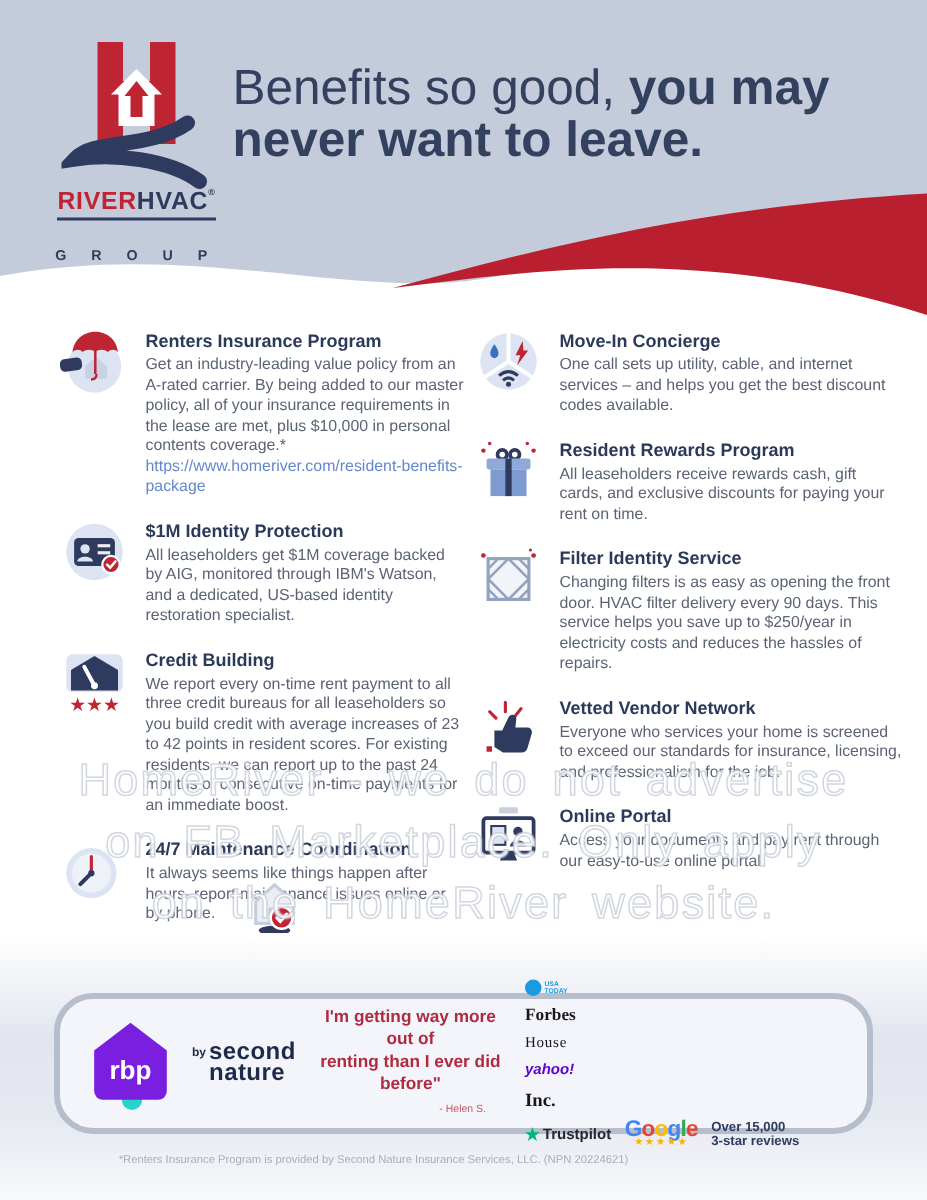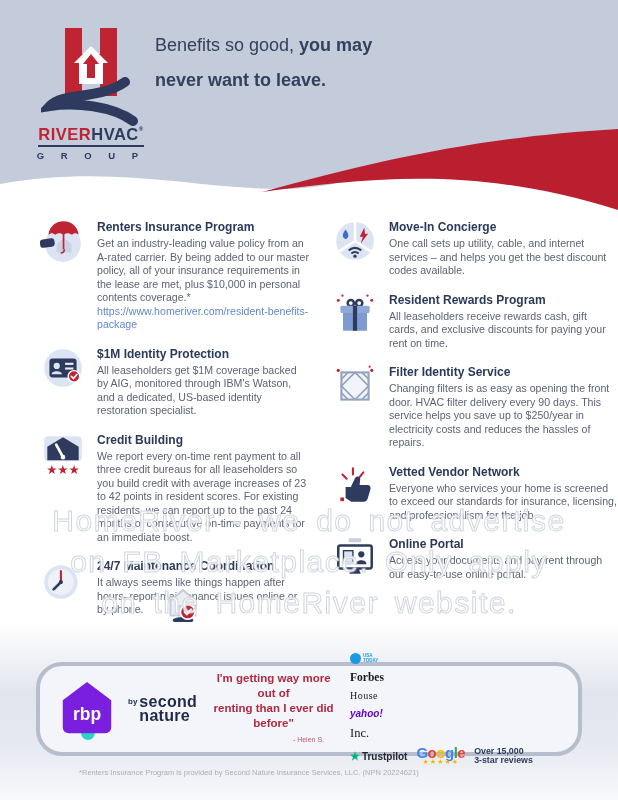--- a/index.html
+++ b/index.html
@@ -6,27 +6,27 @@
   .page{position:relative;width:618px;height:800px;overflow:hidden;background:#ffffff;
         font-family:"Liberation Sans",sans-serif;}
   
   .header-bg{position:absolute;top:0;left:0;}
   .logo{position:absolute;top:26px;left:36px;width:110px;height:140px;text-align:center;}
   .logo-art{display:block;margin:0 auto;}
   .logo-word{font-weight:bold;font-size:16.5px;letter-spacing:.5px;line-height:1;margin-top:-6px;
              border-bottom:2.5px solid #2e3b5e;padding-bottom:2px;display:inline-block;}
   .logo-home{color:#bf2433;} .logo-river{color:#2e3b5e;}
   .logo-reg{font-size:6px;color:#2e3b5e;vertical-align:top;}
-  .logo-group{color:#2e3b5e;font-size:9.5px;letter-spacing:7px;margin-top:3px;font-weight:bold;}
-  .headline{position:absolute;top:28px;left:155px;font-size:18px;line-height:35px;color:#33415f;}
+  .logo-group{color:#2e3b5e;font-size:9.5px;letter-spacing:7px;margin-top:18px;font-weight:bold;}
+  .headline{position:absolute;top:40px;left:155px;font-size:33px;line-height:35px;color:#33415f;}
   .headline b{font-weight:700;}
   
   .col{position:absolute;top:218px;}
   .col.left{left:40px;width:270px;}
-  .col.right{left:332px;width:286px;}
+  .col.right{left:316px;width:286px;}
   .benefit{display:flex;gap:11px;margin-bottom:13px;}
   .bicon{flex:0 0 46px;width:46px;height:46px;}
   .btxt{flex:1;padding-top:2px;}
   .btitle{font-size:12px;font-weight:bold;color:#2b3a5a;margin-bottom:3px;}
   .bbody{font-size:10.6px;line-height:13.5px;color:#5b6375;}
   .blink{font-size:10.6px;line-height:13.5px;color:#6288cc;text-decoration:none;word-break:break-all;display:block;}
   .home-buying{position:absolute;left:160px;top:580px;width:310px;display:flex;gap:12px;flex-direction:column;}
   
   .watermark{position:absolute;left:0;right:0;top:500px;z-index:6;text-align:center;
              font-size:30px;line-height:41px;letter-spacing:1.5px;word-spacing:6px;
@@ -44,21 +44,21 @@
   .testimonial{flex:1;text-align:center;color:#b02a40;font-weight:bold;font-size:11.5px;line-height:15px;padding:0 4px;}
   .attribution{font-size:7px;font-weight:normal;color:#c25a68;text-align:right;padding-right:14px;margin-top:1px;}
   .media{width:212px;flex:0 0 auto;}
   .media-row1{display:flex;align-items:flex-start;gap:7px;flex-direction:column;}
   .usat{display:flex;align-items:center;gap:2px;}
   .usat-circle{width:11px;height:11px;border-radius:50%;background:#1a9ae0;}
   .usat-text{font-size:4.5px;font-weight:bold;color:#1a9ae0;line-height:5px;}
   .forbes{font-family:"Liberation Serif",serif;font-weight:bold;font-size:11.5px;color:#17171c;}
   .house{font-family:"Liberation Serif",serif;font-weight:normal;font-size:10px;color:#17171c;letter-spacing:.5px;}
   .yahoo{font-weight:bold;font-style:italic;font-size:10px;color:#5f01d1;}
-  .inc{font-family:"Liberation Serif",serif;font-weight:400;font-size:12.5px;color:#17171c;}
+  .inc{font-family:"Liberation Serif",serif;font-weight:700;font-size:12.5px;color:#17171c;}
   .media-row2{display:flex;align-items:center;gap:9px;margin-top:6px;}
   .trustpilot{display:flex;align-items:center;gap:2px;font-size:10px;font-weight:bold;color:#26262e;}
   .tp-star{color:#00b67a;font-size:11px;}
   .google{text-align:center;line-height:12px;}
   .gword{font-size:15px;font-weight:bold;letter-spacing:-.5px;}
   .gstars{font-size:7px;color:#f7b500;letter-spacing:1px;line-height:6px;}
   .reviews{font-size:8.8px;font-weight:bold;color:#2e3b5e;line-height:9.5px;}
   .footer{position:absolute;left:0;top:768px;width:498px;text-align:center;
           font-size:7.5px;color:#a8aeb9;z-index:5;}
   .g1{color:#4285F4}.g2{color:#EA4335}.g3{color:#FBBC05}.g4{color:#4285F4}.g5{color:#34A853}.g6{color:#EA4335}

